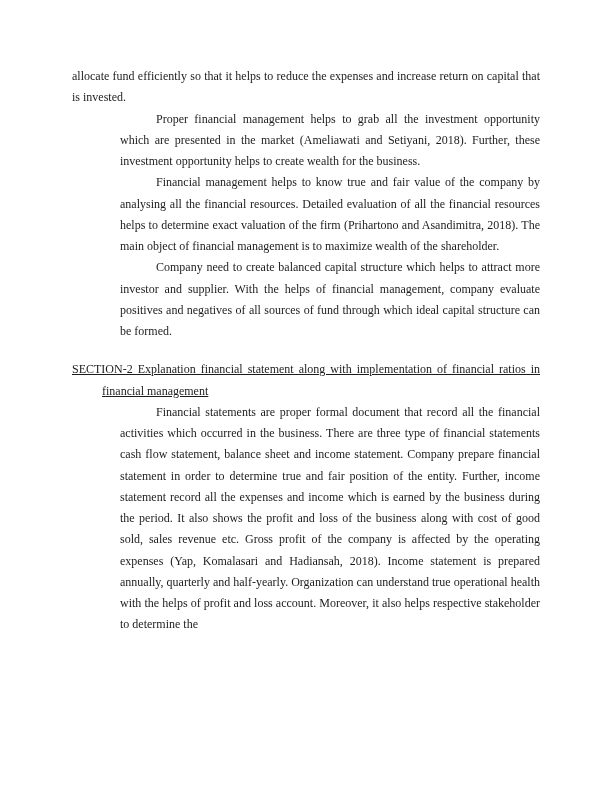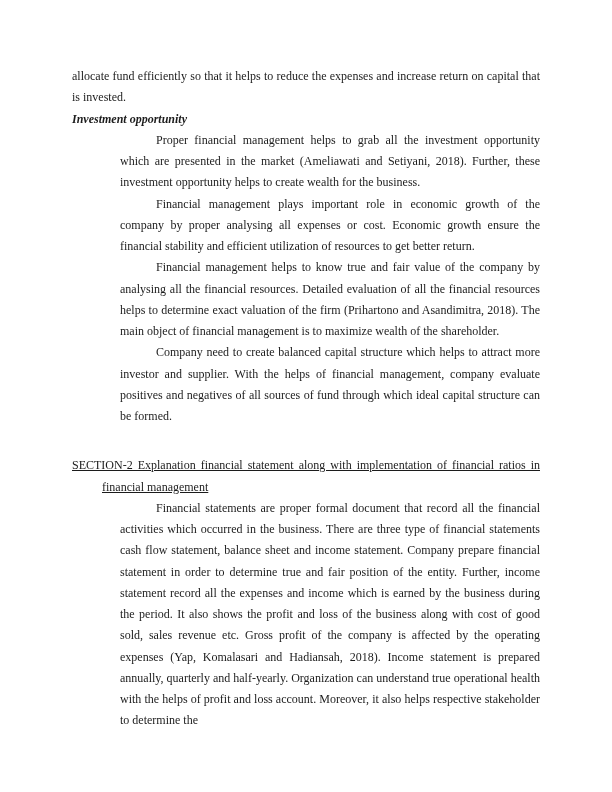--- a/index.html
+++ b/index.html
@@ -41,41 +41,39 @@
   .para.indent {
     text-indent: 36px;
     margin-left: 48px;
   }
   .heading {
     font-weight: bold;
     font-style: italic;
     text-align: left;
   }
   .section-heading {
-    margin-top: 28px;
+    margin-top: 17px;
     text-decoration: underline;
     text-align: justify;
     padding-left: 30px;
     text-indent: -30px;
   }
 </style>
 </head>
 <body>
 
 <div class="page">
   <div class="content">
 
     <p class="para">allocate fund efficiently so that it helps to reduce the expenses and increase return on capital that is invested.</p>
 
-    <h3 class="heading">Investment opportunity</h3>
 
     <p class="para indent">Proper financial management helps to grab all the investment opportunity which are presented in the market (Ameliawati and Setiyani, 2018). Further, these investment opportunity helps to create wealth for the business.</p>
 
 
-    <p class="para indent">Financial management plays important role in economic growth of the company by proper analysing all expenses or cost. Economic growth ensure the financial stability and efficient utilization of resources to get better return.</p>
 
 
     <p class="para indent">Financial management helps to know true and fair value of the company by analysing all the financial resources. Detailed evaluation of all the financial resources helps to determine exact valuation of the firm (Prihartono and Asandimitra, 2018). The main object of financial management is to maximize wealth of the shareholder.</p>
 
 
     <p class="para indent">Company need to create balanced capital structure which helps to attract more investor and supplier. With the helps of financial management, company evaluate positives and negatives of all sources of fund through which ideal capital structure can be formed.</p>
 
     <h2 class="section-heading">SECTION-2 Explanation financial statement along with implementation of financial ratios in financial management</h2>
 
     <p class="para indent">Financial statements are proper formal document that record all the financial activities which occurred in the business. There are three type of financial statements cash flow statement, balance sheet and income statement. Company prepare financial statement in order to determine true and fair position of the entity. Further, income statement record all the expenses and income which is earned by the business during the period. It also shows the profit and loss of the business along with cost of good sold, sales revenue etc. Gross profit of the company is affected by the operating expenses (Yap, Komalasari and Hadiansah, 2018). Income statement is prepared annually, quarterly and half-yearly. Organization can understand true operational health with the helps of profit and loss account. Moreover, it also helps respective stakeholder to determine the</p>

